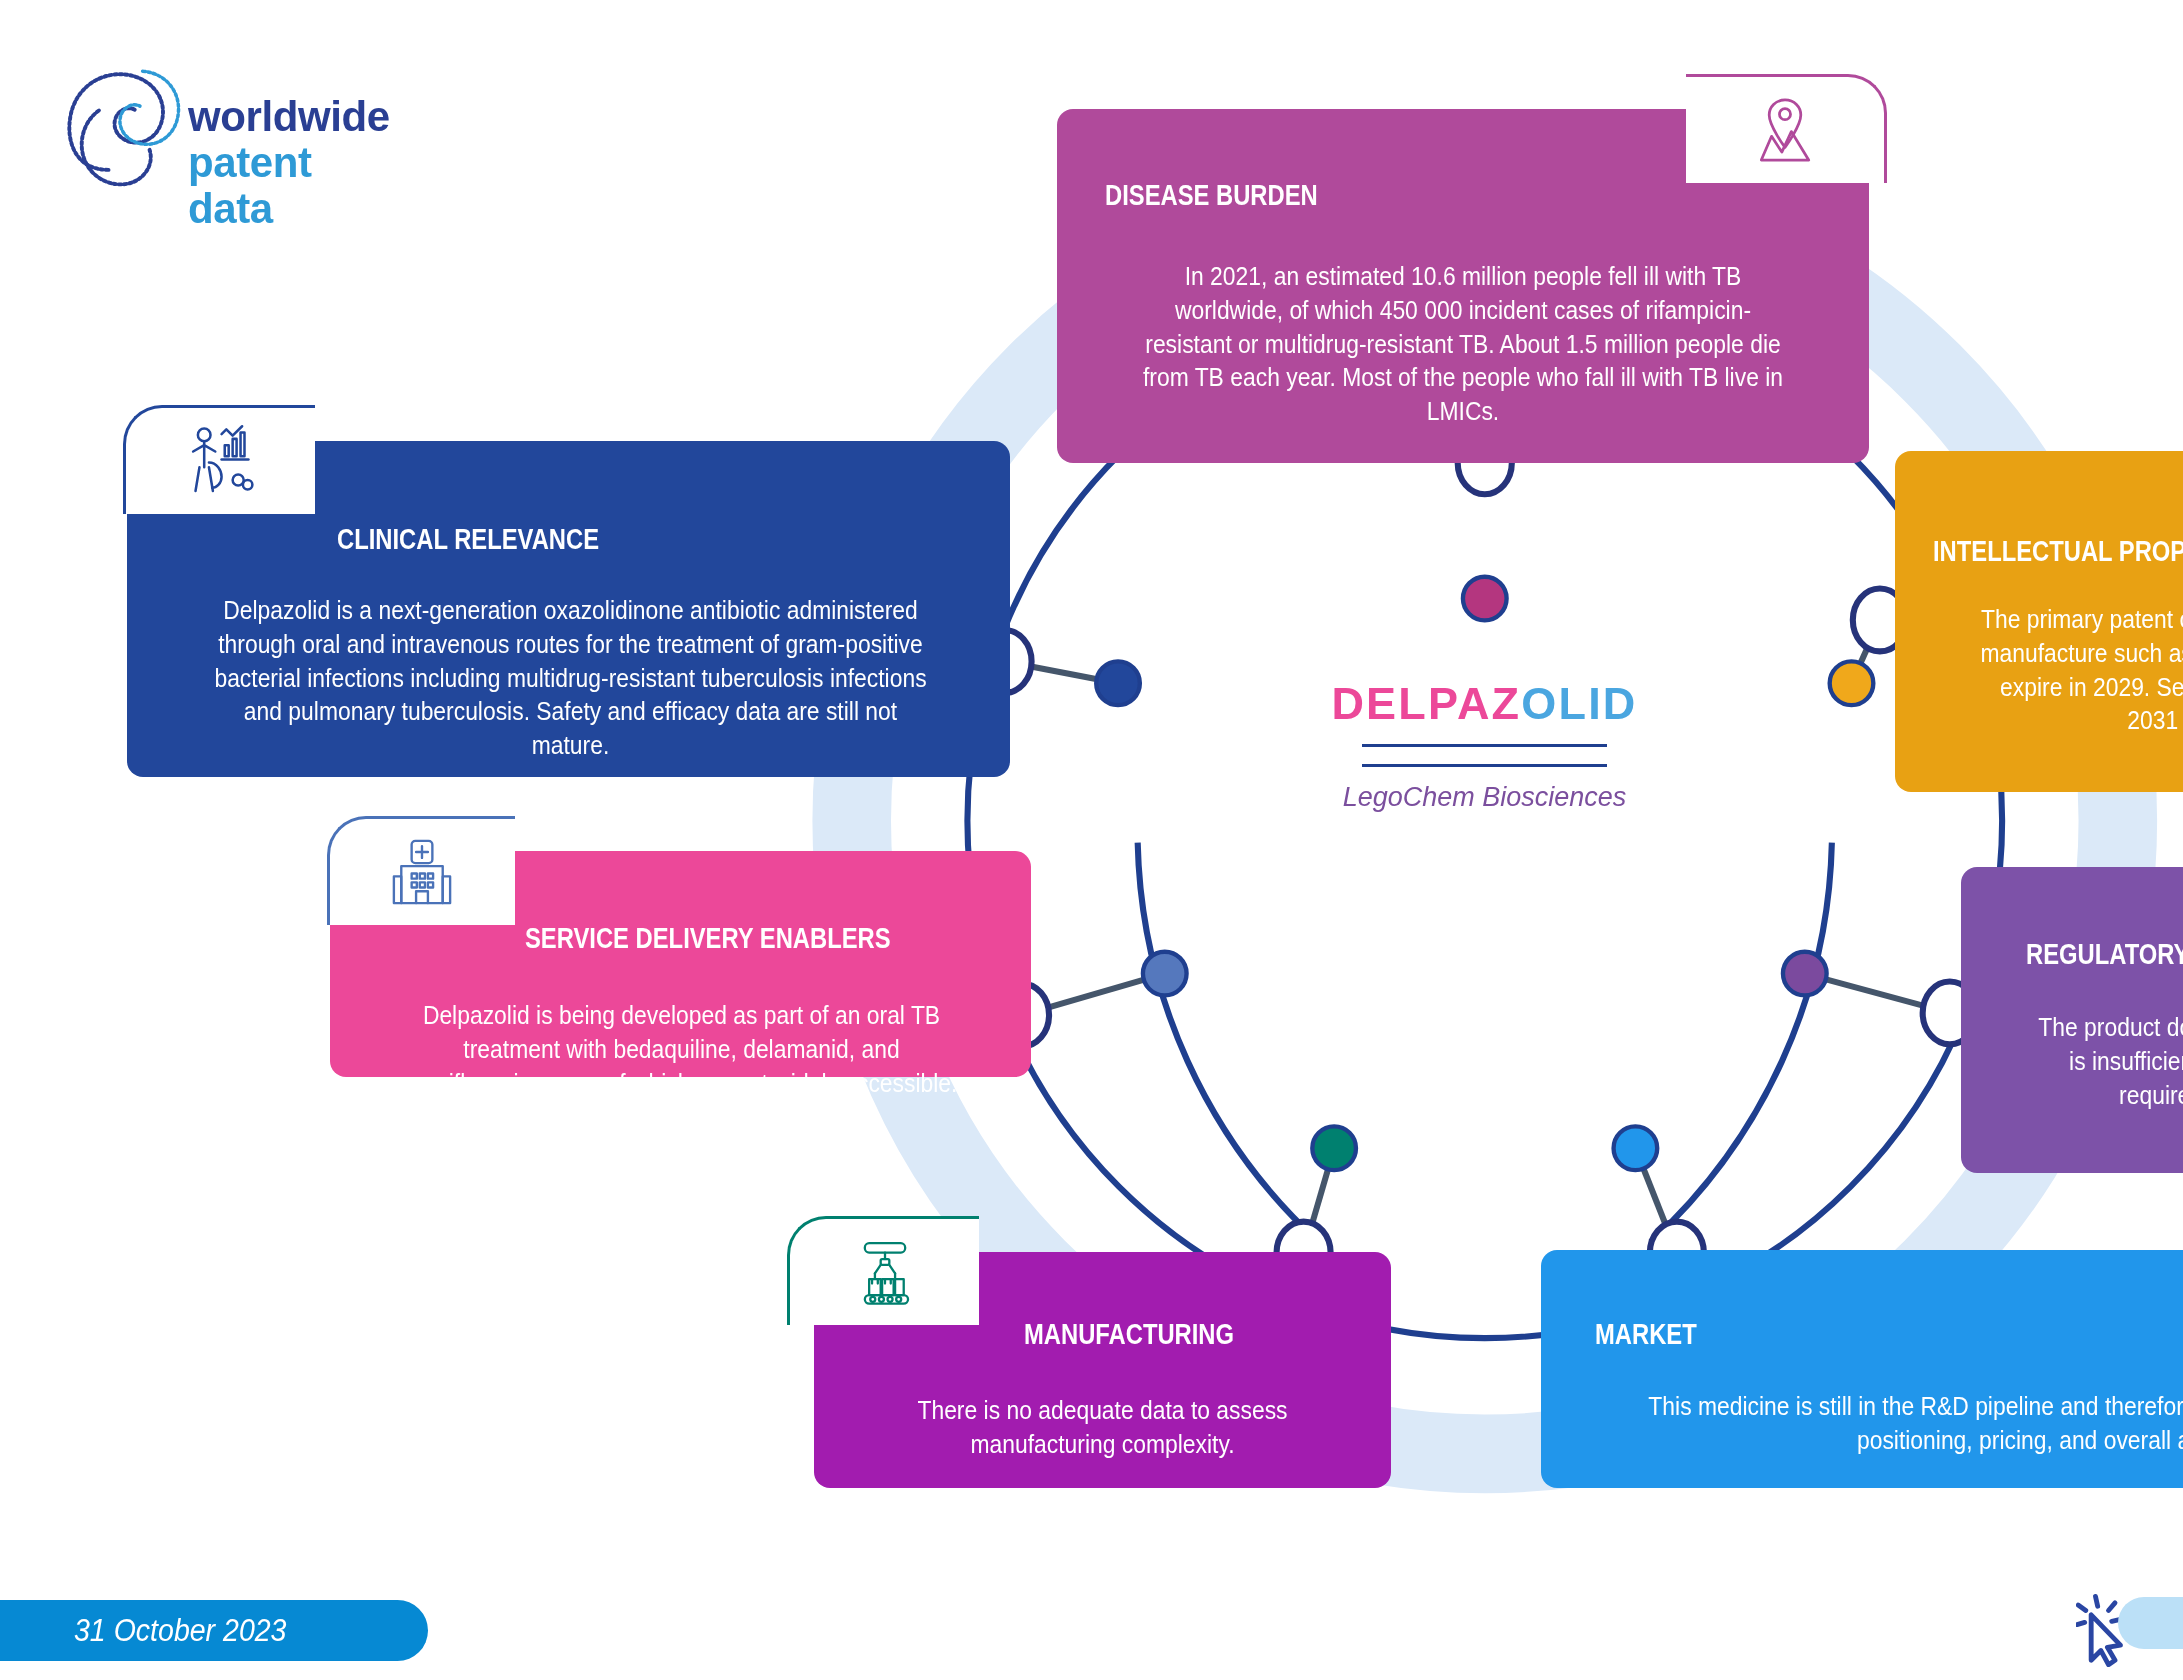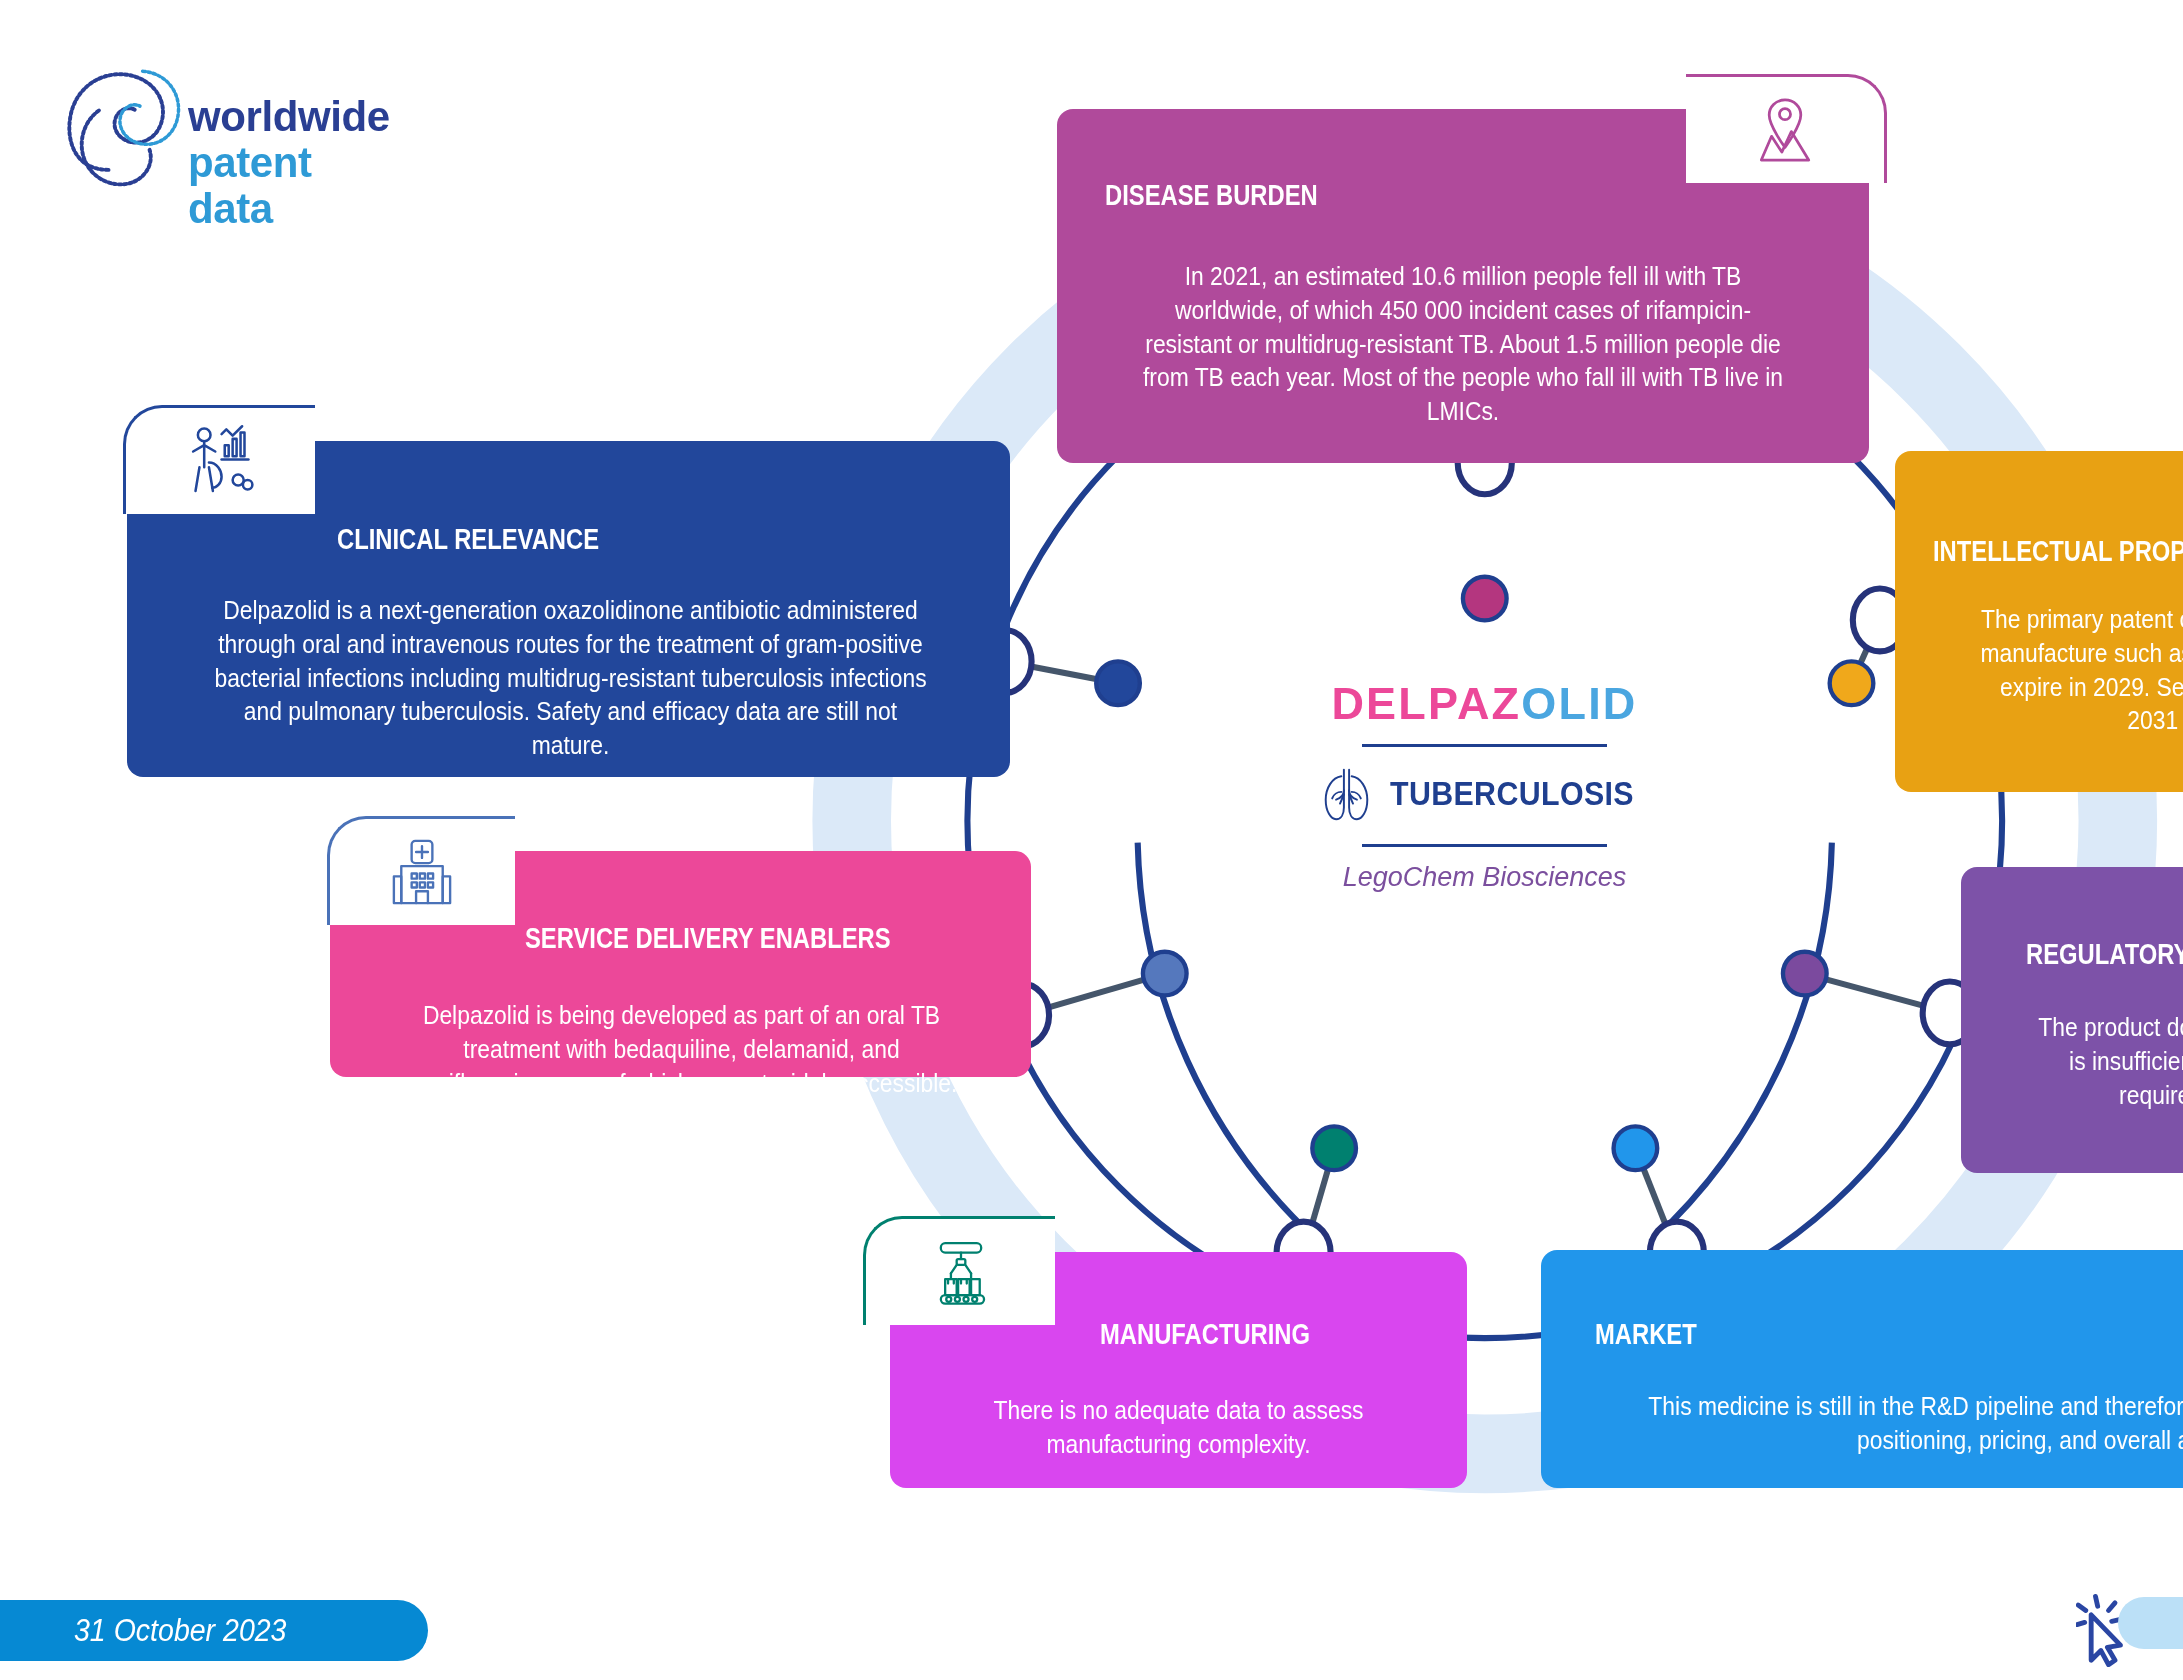--- a/index.html
+++ b/index.html
@@ -123,37 +123,20 @@
     <ellipse cx="2985" cy="2870" rx="62" ry="72"></ellipse>
     <ellipse cx="3840" cy="2870" rx="62" ry="72"></ellipse>
   </g>
 </svg>
 
 <div id="center-text">
   <div id="drugname">
     <i id="dn-dark" style="color: #ec4899;">DELPAZ</i><i id="dn-light" style="color: rgb(74, 166, 224);">OLID</i>
   </div>
   <div class="sep"></div>
-  <div id="disease-row">
-    <svg width="65" height="65" viewBox="0 0 100 100">
-      <g fill="none" stroke="#1f3f8f" stroke-width="3" stroke-linecap="round" stroke-linejoin="round">
-        <path d="M46 12 L46 44"></path>
-          <path d="M54 12 L54 44"></path>
-        <path d="M46 44 C46 52 40 56 34 58"></path>
-        <path d="M54 44 C54 52 60 56 66 58"></path>
-        <path d="M42 46 C36 46 30 50 28 56"></path>
-        <path d="M58 46 C64 46 70 50 72 56"></path>
-        <path d="M46 50 L40 64"></path>
-          <path d="M54 50 L60 64"></path>
-        <path d="M42 22 C28 24 18 40 18 58 C18 76 26 88 34 88 C42 88 46 80 46 70 L46 44"></path>
-        <path d="M58 22 C72 24 82 40 82 58 C82 76 74 88 66 88 C58 88 54 80 54 70 L54 44"></path>
-      </g>
-    </svg>
-    <div class="dname">TUBERCULOSIS</div>
-  </div>
   <div class="sep"></div>
   <div id="company">LegoChem Biosciences</div>
 </div>
 
 <div class="abs card" id="card-db" style="left:1057px;top:109px;width:812px;height:354px;background:#b04a9b;">
   <div class="notch" style="left:629px;top:-35px;width:201px;height:109px;border-radius:0 39px 0 0;border:3.5px solid #b04a9b;border-left:none;border-bottom:none;">
     <svg width="79" height="79" viewBox="0 0 100 100">
       <g fill="none" stroke="#b04a9b" stroke-width="3.5" stroke-linejoin="round">
         <path d="M50 12 C38 12 30 21 30 31 C30 45 50 72 50 72 C50 72 70 45 70 31 C70 21 62 12 50 12 Z"></path>
         <circle cx="50" cy="30" r="7"></circle>
@@ -215,21 +198,21 @@
   <div class="ttl" style="position:absolute;left:195px;top:73px;">SERVICE DELIVERY ENABLERS</div>
   <div class="bd" style="position:absolute;left:26px;top:148px;width:651px;text-align:center;">Delpazolid is being developed as part of an oral TB treatment with bedaquiline, delamanid, and moxifloxacin, some of which are not widely accessible.</div>
 </div>
 
 <div class="abs card" id="card-rg" style="left:1961px;top:867px;width:773px;height:306px;background:#7d52a8;">
 
   <div class="ttl" style="position:absolute;left:65px;top:73px;">REGULATORY</div>
   <div class="bd" style="position:absolute;left:31px;top:144px;width:707px;text-align:center;">The product does not have regulatory approval yet and there is insufficient data to determine bioequivalence studies requirements or the likelihood of a biowaiver.</div>
 </div>
 
-<div class="abs card" id="card-mf" style="left:890px;top:1252px;width:577px;height:236px;background:#d946ef;">
+<div class="abs card" id="card-mf" style="left:814px;top:1252px;width:577px;height:236px;background:#a21caf;">
   <div class="notch" style="left:-27px;top:-36px;width:192px;height:109px;border-radius:39px 0 0 0;border:3.5px solid #00806f;border-right:none;border-bottom:none;">
     <svg width="72" height="72" viewBox="0 0 100 100">
       <g fill="none" stroke="#00806f" stroke-width="3.2" stroke-linecap="round" stroke-linejoin="round">
         <rect x="22" y="10" width="56" height="13" rx="6"></rect>
         <path d="M50 23 L50 32"></path>
         <rect x="44" y="32" width="12" height="8" rx="2"></rect>
         <path d="M44 40 L36 52 M56 40 L64 52"></path>
         <path d="M36 52 L36 58 M64 52 L64 58"></path>
         <rect x="28" y="60" width="16" height="22"></rect>
         <rect x="46" y="60" width="16" height="22"></rect>

